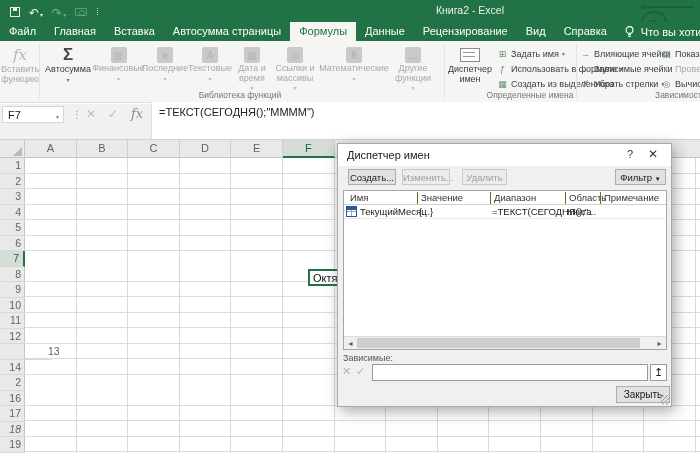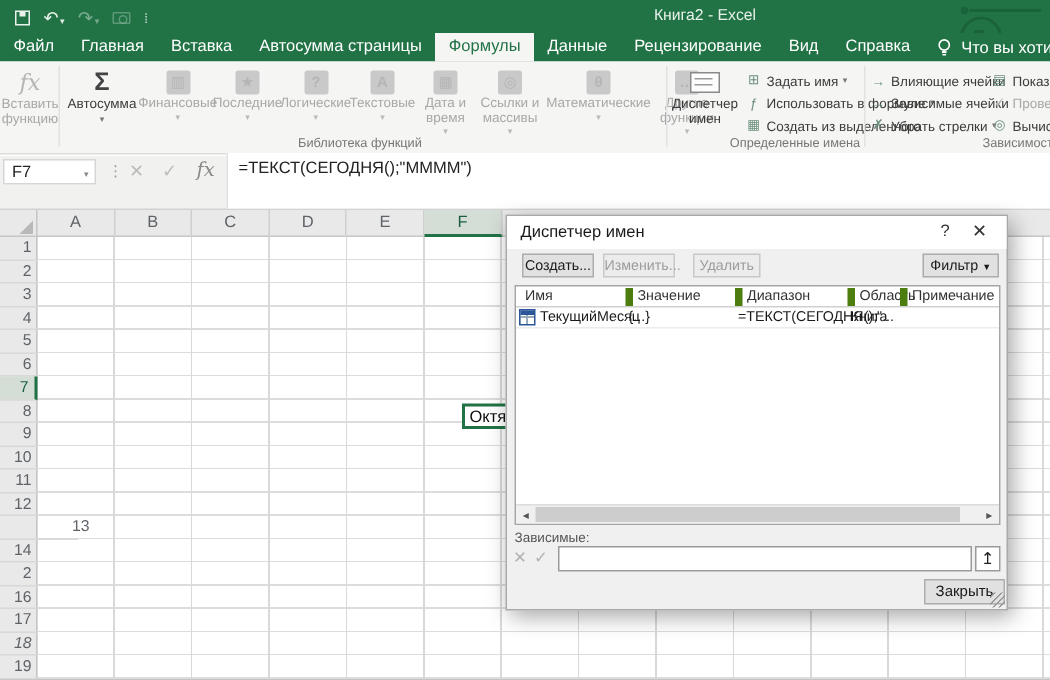--- a/index.html
+++ b/index.html
@@ -93,21 +93,21 @@
   .btn { position:absolute; height:16px; background:#e1e1e1; border:1px solid #adadad; font-size:9.5px; color:#1a1a1a; text-align:center; padding-top:2px; }
   .btn.disabled { background:#ececec; border-color:#c9c9c9; color:#9d9d9d; }
   .btn .al::first-letter { text-decoration:underline; }
   #btn-create { left:10px; top:25px; width:48px; }
   #btn-edit   { left:64px; top:25px; width:48px; }
   #btn-delete { left:124px; top:25px; width:45px; }
   #btn-filter { left:277px; top:25px; width:51px; }
   #btn-filter .fcaret { font-size:6px; }
   .nm-list { position:absolute; left:5px; top:46px; width:324px; height:160px; background:#fff; border:1px solid #a5a5a5; }
   .nm-head { position:absolute; left:0; top:0; width:100%; height:14px; border-bottom:1px solid #d0d0d0; }
-  .nm-hcell { position:absolute; top:1px; font-size:9.5px; color:#333; padding-left:3px; border-left:5px solid #4d7c0f; height:12px; }
+  .nm-hcell { position:absolute; top:1px; font-size:9.5px; color:#333; padding-left:3px; border-left:1px solid #4d7c0f; height:12px; }
   .nm-hcell:first-child { border-left:none; }
   .nm-row { position:absolute; left:0; top:14px; width:100%; height:14px; border-bottom:1px solid #ececec; }
   .nm-cell { position:absolute; top:1px; font-size:9.5px; color:#1a1a1a; white-space:nowrap; overflow:hidden; }
   .rng-icon { position:absolute; left:2px; top:1px; width:11px; height:11px; border:1px solid #2b579a; background:
       linear-gradient(#2b579a 0 3px, transparent 3px),
       repeating-linear-gradient(90deg, transparent 0 4px, #9ab 4px 5px),
       repeating-linear-gradient(180deg, transparent 0 4px, #9ab 4px 5px); }
   .hscroll { position:absolute; left:0; bottom:0; width:322px; height:13px; background:#f0f0f0; border-top:1px solid #dcdcdc; }
   .hs-arrow { position:absolute; top:0; width:13px; height:12px; color:#555; font-size:8px; text-align:center; padding-top:2px; }
   .hs-thumb { position:absolute; left:13px; top:1px; width:283px; height:10px; background:#cdcdcd; }
@@ -182,25 +182,20 @@
         <div class="big-btn disabled" style="width: 47px;">
           <div class="bicon boxed">▥</div>
           <div class="lbl">Финансовые</div>
           <div class="bcaret">▾</div>
         </div>
         <div class="big-btn disabled" style="width: 46px;">
           <div class="bicon boxed">★</div>
           <div class="lbl">Последние</div>
           <div class="bcaret">▾</div>
         </div>
-        <div class="big-btn disabled" style="width: 45px;">
-          <div class="bicon boxed">?</div>
-          <div class="lbl">Логические</div>
-          <div class="bcaret">▾</div>
-        </div>
         <div class="big-btn disabled" style="width: 44px;">
           <div class="bicon boxed">А</div>
           <div class="lbl">Текстовые</div>
           <div class="bcaret">▾</div>
         </div>
         <div class="big-btn disabled" style="width: 40px;">
           <div class="bicon boxed">▦</div>
           <div class="lbl">Дата и время</div>
           <div class="bcaret">▾</div>
         </div>

